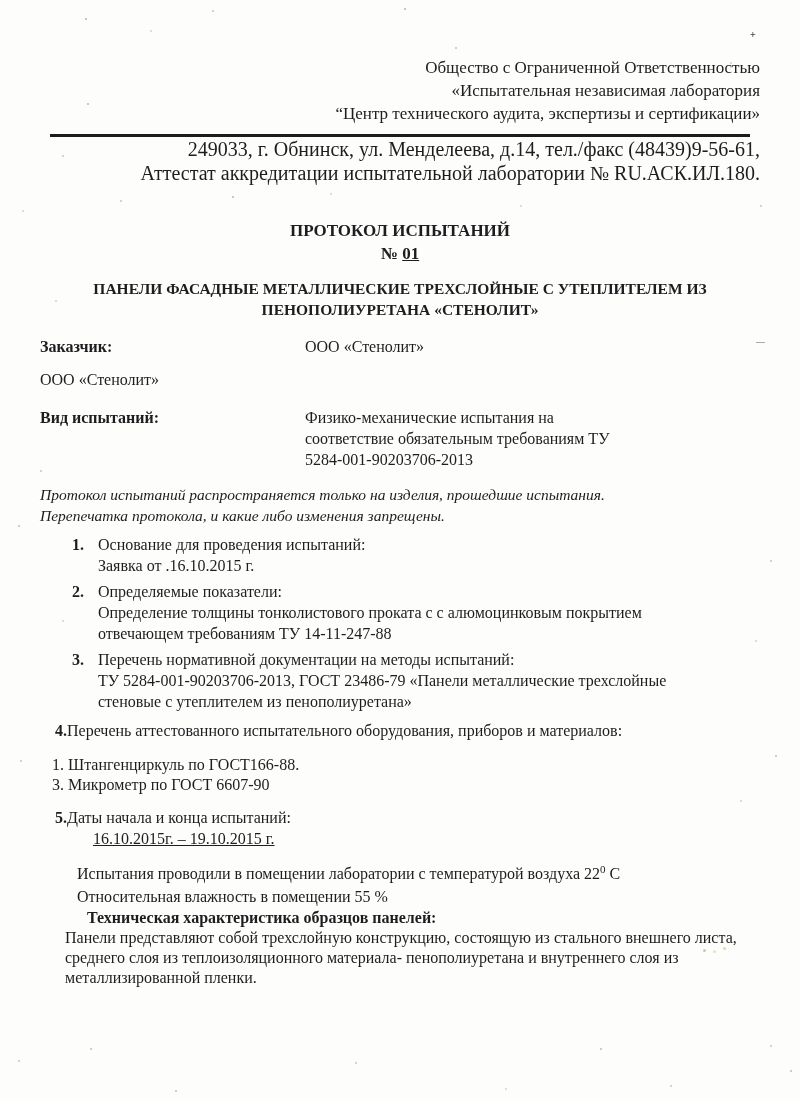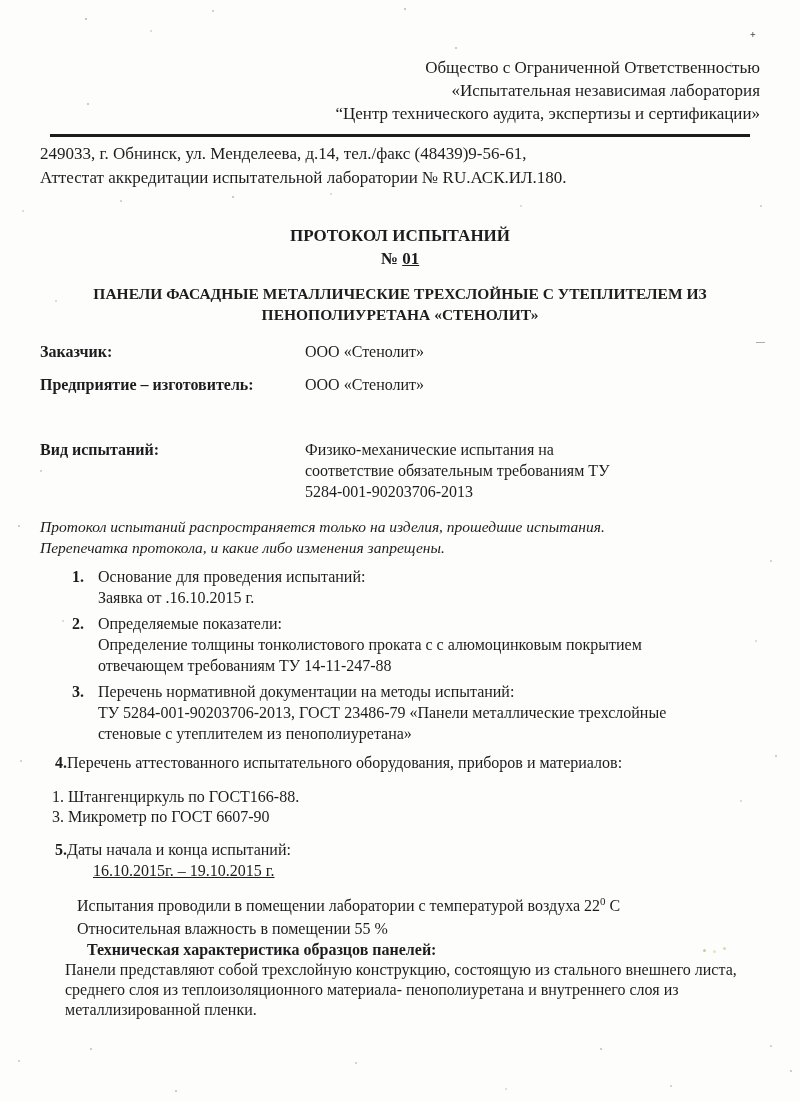--- a/index.html
+++ b/index.html
@@ -12,33 +12,33 @@
     overflow: hidden;
     font-family: "Liberation Serif", "DejaVu Serif", serif;
     color: #1d1d1f;
   }
   .content { padding: 56px 40px 0 40px; }
 
   
   .org { text-align: right; font-weight: normal; font-size: 17px; line-height: 23px; }
   .org div { white-space: nowrap; }
   .rule { width: 700px; margin: 9px auto 0 auto; border-top: 3px solid #1c1c1c; }
-  .addr { text-align: left; font-size: 17px; line-height: 24px; margin-top: 5px; }
+  .addr { text-align: right; font-size: 20px; line-height: 24px; }
   .addr div { white-space: nowrap; }
 
   
   .title-block { text-align: center; font-weight: bold; font-size: 17px; line-height: 23px; margin-top: 34px; }
   .underlined { text-decoration: underline; }
   .subject { text-align: center; font-weight: bold; font-size: 15.5px; line-height: 21px; margin-top: 13px; }
   .subject div { white-space: nowrap; }
 
   
   .fields { margin-top: 16px; font-size: 16px; line-height: 21px; }
   .field-row { display: flex; margin-bottom: 12px; }
-  .field-row.last { margin-top: 44px; }
+  .field-row.last { margin-top: 17px; }
   .field-label { width: 265px; flex: none; font-weight: bold; white-space: nowrap; }
   .field-value { width: 330px; }
 
   
   .note { margin-top: 14px; font-style: italic; font-size: 15.5px; line-height: 21px; }
   .note div { white-space: nowrap; }
 
   
   .num-list { margin: 8px 0 0 32px; font-size: 16px; line-height: 21px; }
   .num-item { display: flex; margin-bottom: 5px; }
@@ -123,21 +123,20 @@
       <div>ПАНЕЛИ ФАСАДНЫЕ МЕТАЛЛИЧЕСКИЕ ТРЕХСЛОЙНЫЕ С УТЕПЛИТЕЛЕМ ИЗ</div>
       <div>ПЕНОПОЛИУРЕТАНА «СТЕНОЛИТ»</div>
     </section>
 
     <section class="fields">
       <div class="field-row">
         <div class="field-label">Заказчик:</div>
         <div class="field-value">ООО «Стенолит»</div>
       </div>
       <div class="field-row">
-        <div class="field-label">Предприятие – изготовитель:</div>
         <div class="field-value">ООО «Стенолит»</div>
       </div>
       <div class="field-row last">
         <div class="field-label">Вид испытаний:</div>
         <div class="field-value">Физико-механические испытания  на соответствие обязательным требованиям ТУ 5284-001-90203706-2013</div>
       </div>
     </section>
 
     <section class="note">
       <div>Протокол испытаний распространяется только на изделия, прошедшие испытания.</div>

